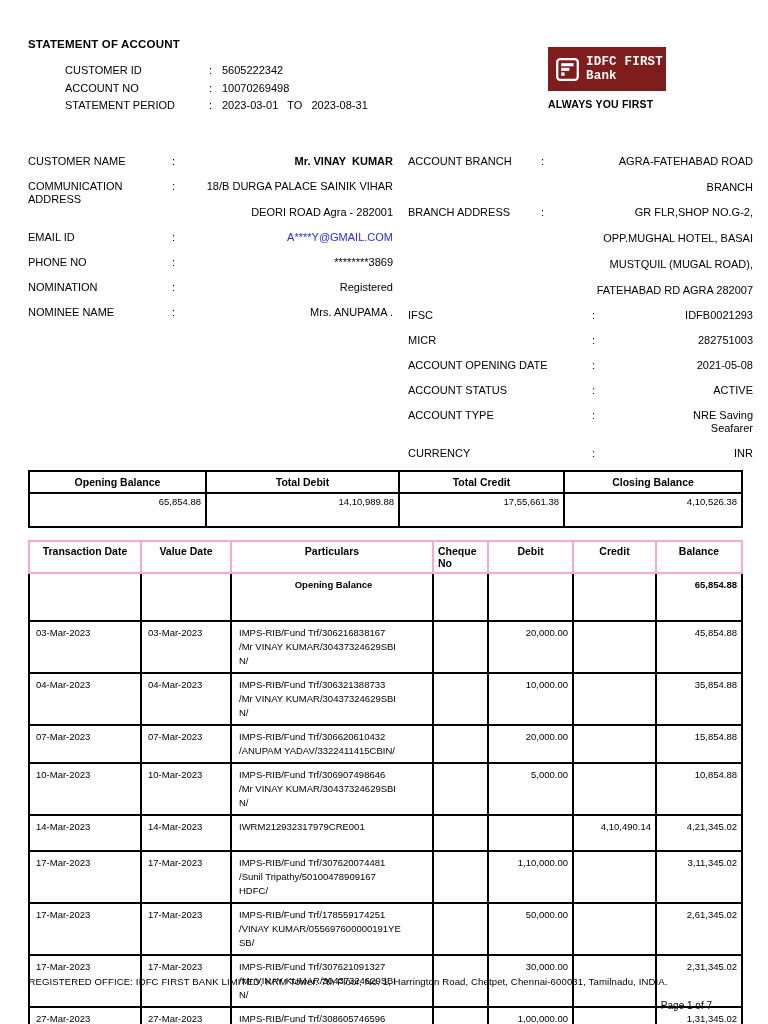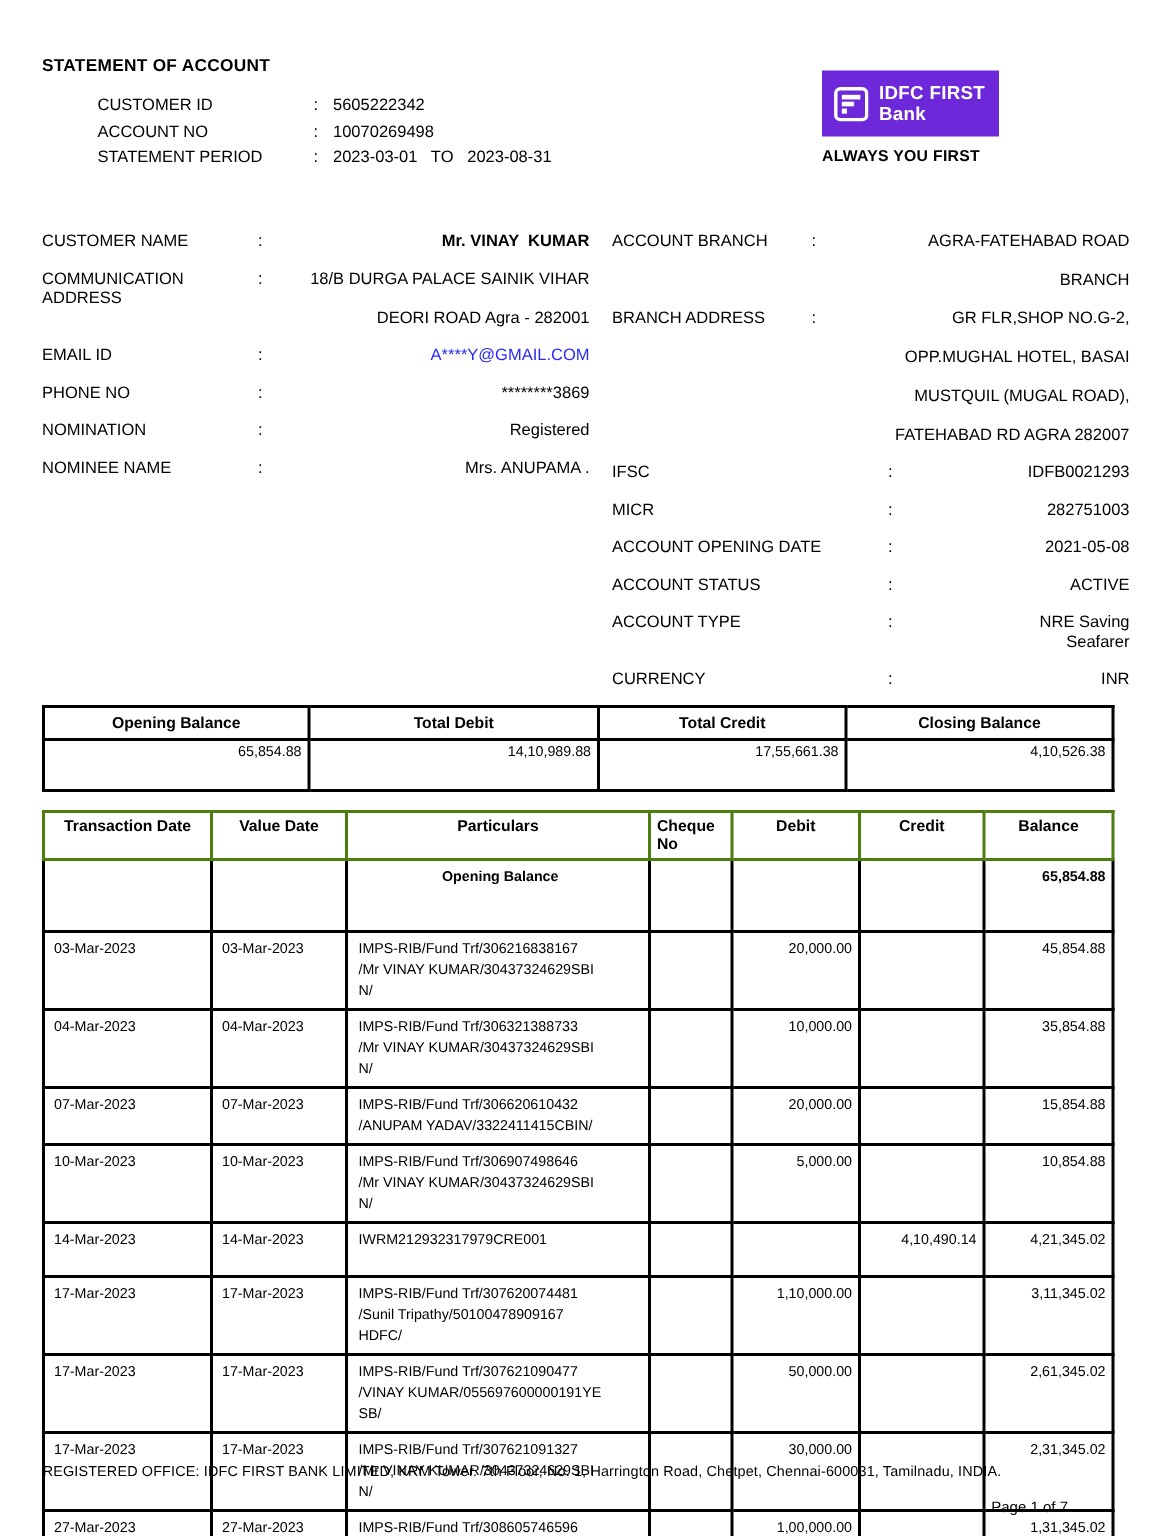--- a/index.html
+++ b/index.html
@@ -28,21 +28,21 @@
   .d-colon{line-height:13px;}
   .d-value{line-height:13px;white-space:pre-wrap;text-align:right;}
   .bold{font-weight:700;}
   
   table{border-collapse:collapse;}
   .summary-table{left:28px;top:470px;width:713px;table-layout:fixed;}
   .summary-table th{border:2px solid #000;font-size:10.5px;font-weight:700;text-align:center;padding:4px 2px;}
   .summary-table td{border:2px solid #000;font-size:9.5px;text-align:right;vertical-align:top;padding:2px 4px;height:28px;}
   
   .tx-table{left:28px;top:540px;width:713px;table-layout:fixed;}
-  .tx-table th{border:2px solid #4d7c0f;font-size:10.5px;font-weight:700;text-align:center;vertical-align:top;padding:3px 2px;}
+  .tx-table th{border:2px solid #f9a8d4;font-size:10.5px;font-weight:700;text-align:center;vertical-align:top;padding:3px 2px;}
   .tx-table th.h-left{text-align:left;padding-left:4px;}
   .tx-table td{border:2px solid #000;font-size:9.5px;vertical-align:top;line-height:14px;}
   .c-date{padding:4px 2px 16px 6px;}
   .c-part{padding:4px 4px 4px 7px;white-space:pre-wrap;}
   .c-chq{padding:4px 2px;}
   .c-num{text-align:right;padding:4px 4px 4px 2px;}
   .opening-row{height:48px;}
   .opening-row .c-part{text-align:center;font-weight:700;}
   .opening-row .c-num{font-weight:700;}
   
@@ -66,21 +66,21 @@
     <span class="hf-value">10070269498</span>
   </div>
   <div class="hf-row">
     <span>STATEMENT PERIOD</span>
     <span>:</span>
     <span class="hf-value">2023-03-01   TO   2023-08-31</span>
   </div>
 </div>
 
 <div class="abs logo-wrap">
-  <div class="logo-box" id="logo-box" style="background: #6d28d9;">
+  <div class="logo-box" id="logo-box" style="background: #7f1d1d; font-family: Liberation Mono, monospace;">
     <span style="display:flex;">
       <svg width="23" height="23" viewBox="0 0 23 23" aria-hidden="true">
         <rect x="1.2" y="1.2" width="20.6" height="20.6" rx="3" fill="none" stroke="#ffffff" stroke-width="2.3"></rect>
         <rect x="5.2" y="5.2" width="12.4" height="3.1" fill="#ffffff"></rect>
         <rect x="5.2" y="9.8" width="8.2" height="3.1" fill="#ffffff"></rect>
         <rect x="5.2" y="14.4" width="3.4" height="3.4" fill="#ffffff"></rect>
       </svg>
     </span>
     <span class="logo-text">
       <span style="display:block;">IDFC FIRST</span>
@@ -299,21 +299,21 @@
 HDFC/</td>
     <td class="c-chq"></td>
     <td class="c-num">1,10,000.00</td>
     <td class="c-num"></td>
     <td class="c-num">3,11,345.02</td>
   </tr>
 
   <tr>
     <td class="c-date">17-Mar-2023</td>
     <td class="c-date">17-Mar-2023</td>
-    <td class="c-part">IMPS-RIB/Fund Trf/307621090477
+    <td class="c-part">IMPS-RIB/Fund Trf/178559174251
 /VINAY KUMAR/055697600000191YE
 SB/</td>
     <td class="c-chq"></td>
     <td class="c-num">50,000.00</td>
     <td class="c-num"></td>
     <td class="c-num">2,61,345.02</td>
   </tr>
 
   <tr>
     <td class="c-date">17-Mar-2023</td>

